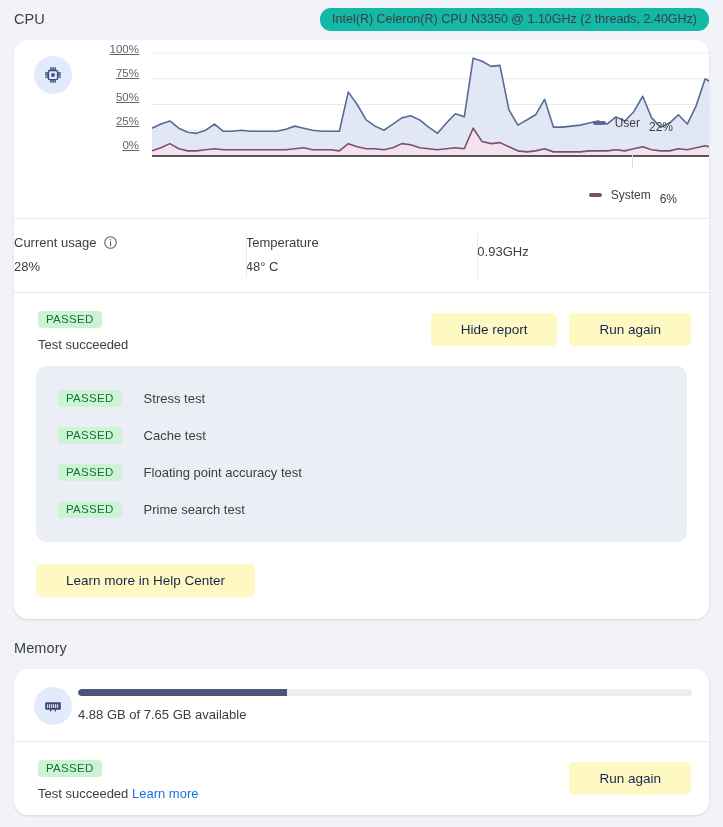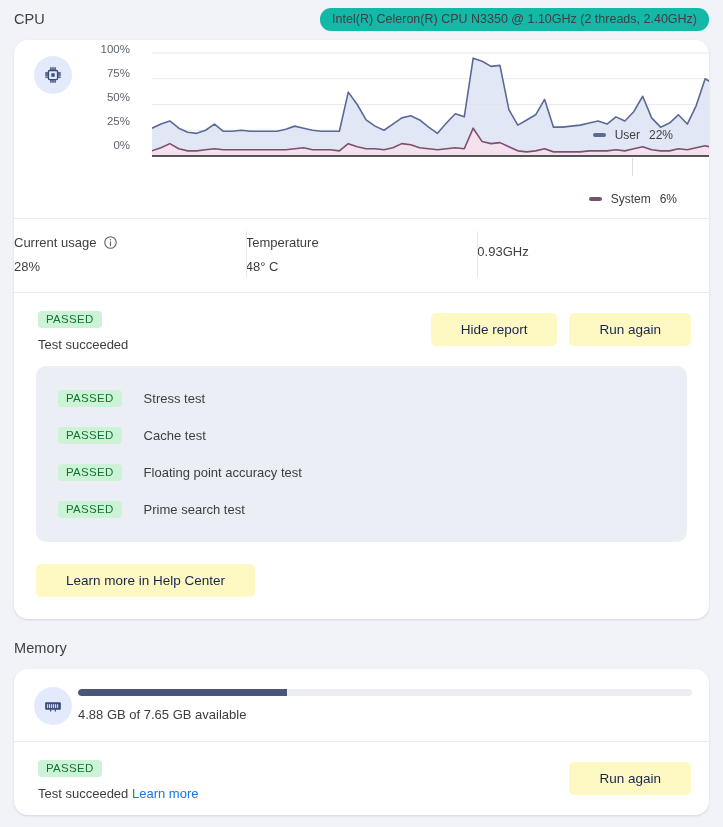--- a/index.html
+++ b/index.html
@@ -37,33 +37,33 @@
 
   
   .chart-block { display: flex; padding: 14px 0 0 0; position: relative; height: 178px; }
   .badge-icon {
     width: 38px; height: 38px; border-radius: 50%;
     background: #e3eafc; display: flex; align-items: center; justify-content: center;
     flex: 0 0 38px; margin-left: 20px; margin-top: 2px;
   }
   .chart-svg { position: absolute; left: 0; top: 0; }
   .ylab {
-    position: absolute; right: 12px; font-size: 11.5px; color: #5f6368;
-    transform: translateY(-50%); white-space: nowrap;
+    position: absolute; right: 3px; font-size: 11.5px; color: #5f6368;
+    transform: translateY(-50%); white-space: nowrap; text-decoration: underline;
   }
   .ylabels { position: absolute; left: 84px; top: 0; width: 44px; height: 116px; }
 
   .legend {
     position: absolute; right: 14px; bottom: 12px;
     display: flex; align-items: center; gap: 16px; font-size: 12px; color: #3c4043; flex-direction: column;
   }
   .legend-item { display: flex; align-items: center; gap: 9px; padding: 0 18px; }
   .legend-dash { width: 13px; height: 4px; border-radius: 2px; display: inline-block; }
   .legend-sep { width: 1px; height: 18px; background: #dadce0; }
-  .legend-val { color: #3c4043; }
+  .legend-val { color: #3c4043; margin-top: 8px; }
 
   
   .divider { height: 1px; background: #e8eaed; }
   .stats { display: flex; padding: 16px 0 18px 0; }
   .stat { flex: 1 1 0; position: relative; }
   .stat + .stat::before {
     content: ""; position: absolute; left: 0; top: -4px; bottom: -4px; width: 1px; background: #e8eaed;
   }
   .stat-label { font-size: 13px; color: #3c4043; display: flex; align-items: center; gap: 7px; }
   .stat-value { font-size: 13px; color: #3c4043; margin-top: 9px; }

